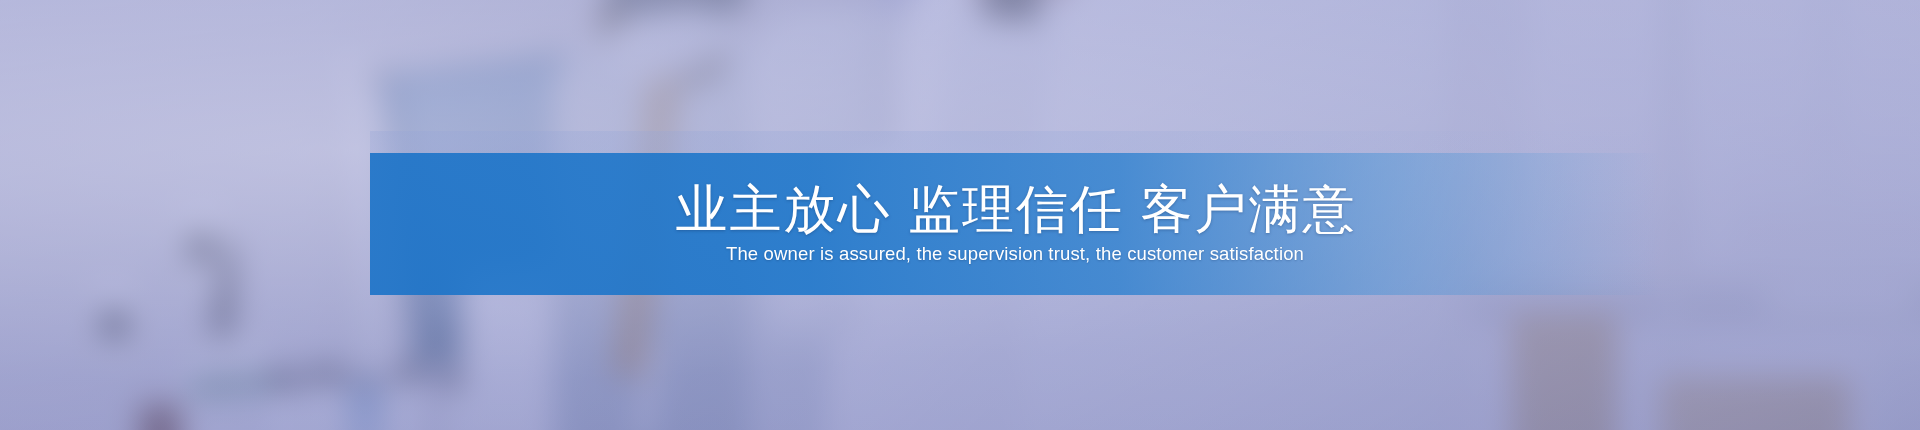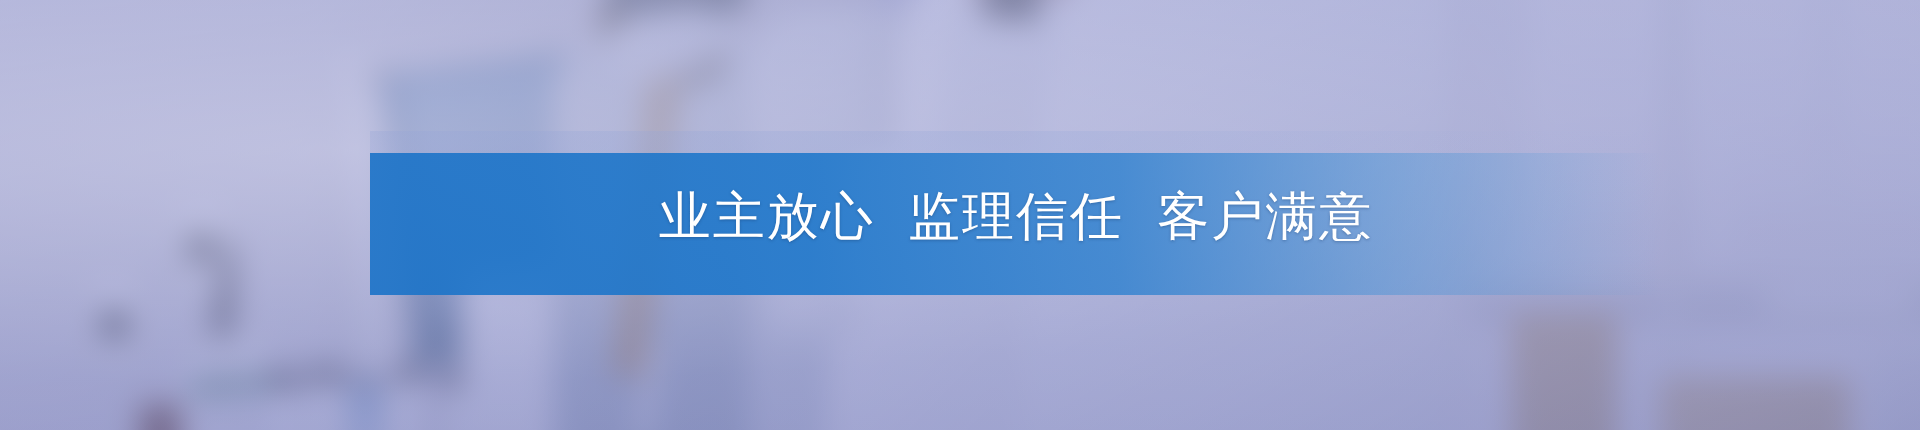--- a/index.html
+++ b/index.html
@@ -6,21 +6,21 @@
   html, body {
     margin: 0;
     padding: 0;
     background: #000;
   }
   #stage {
     position: relative;
     width: 1920px;
     height: 430px;
     overflow: hidden;
-    font-family: Liberation Mono, monospace;
+    font-family: Liberation Sans, sans-serif;
     background: #b9bde0;
   }
 
   
   .photo {
     position: absolute;
     inset: -40px;
     filter: blur(14px) saturate(0.85);
     transform: scale(1.06);
   }
@@ -451,15 +451,16 @@
 
   <div class="tint-periwinkle"></div>
   <div class="tint-lift"></div>
   <div class="tint-cool"></div>
 
   <div class="band-top-fade"></div>
   <div class="band"></div>
 
   <div class="band-text">
     <div class="headline">业主放心 监理信任  客户满意</div>
+    <div class="subline">The owner is assured, the supervision trust, the customer satisfaction</div>
   </div>
 
 </div>
 
 </body></html>

